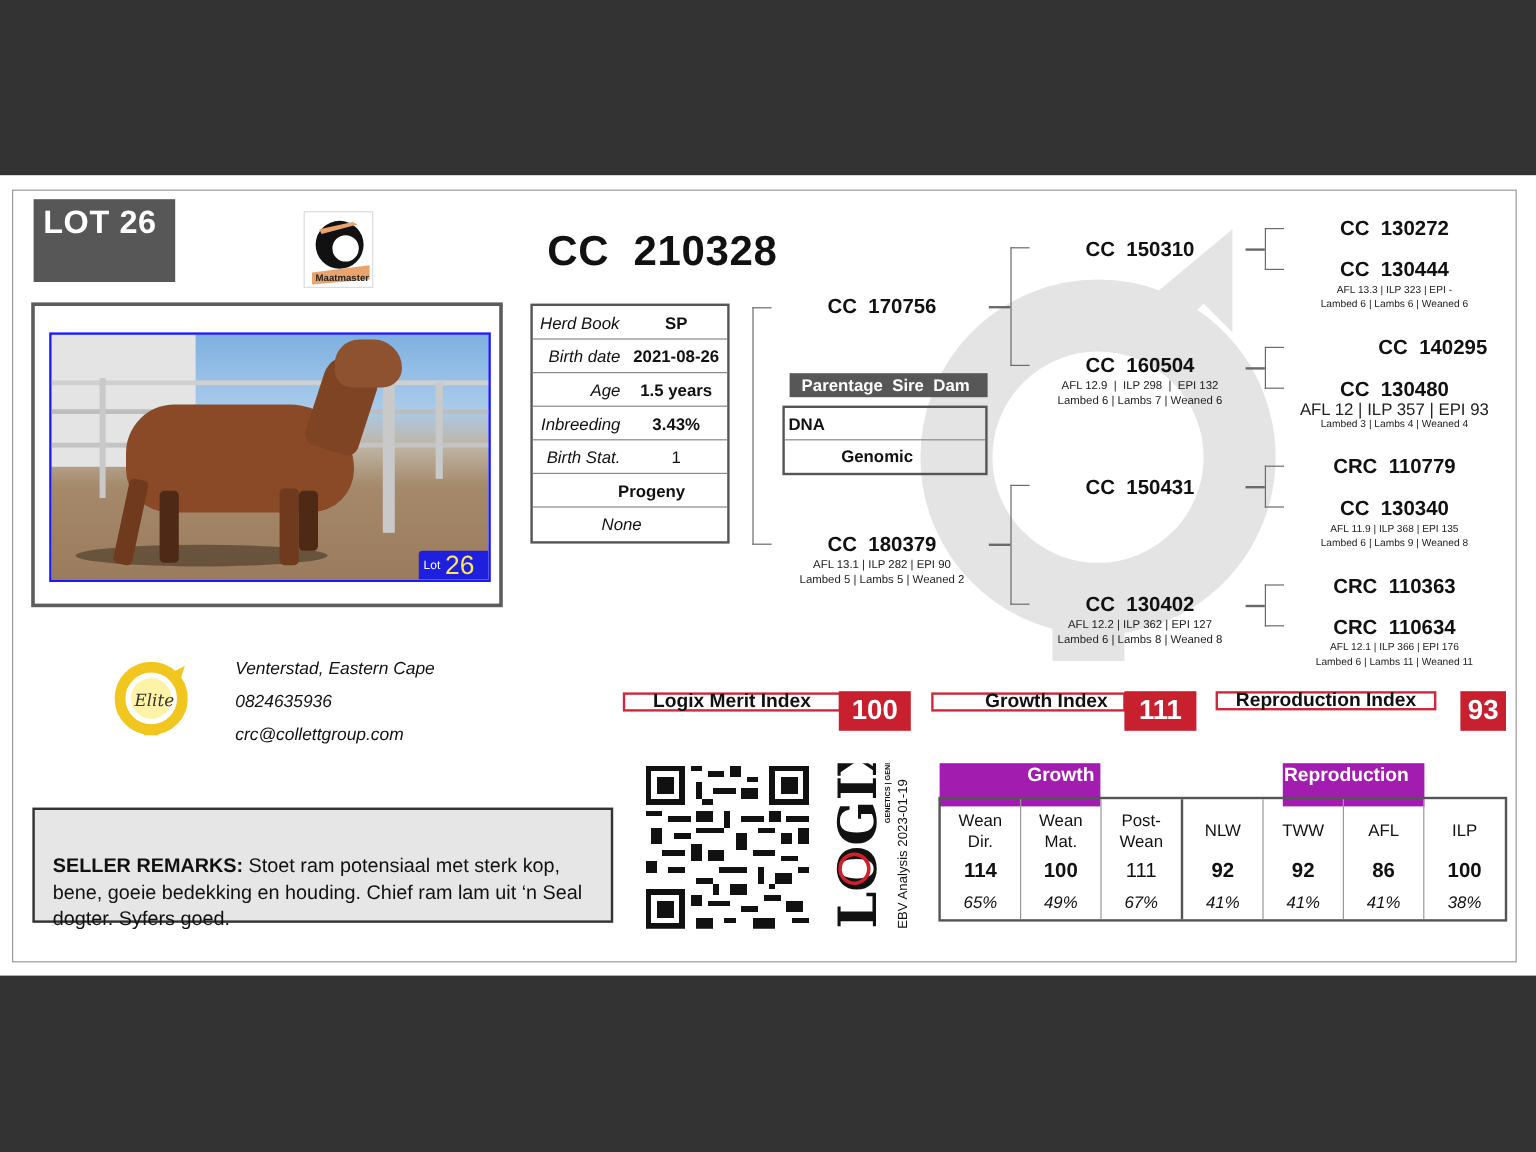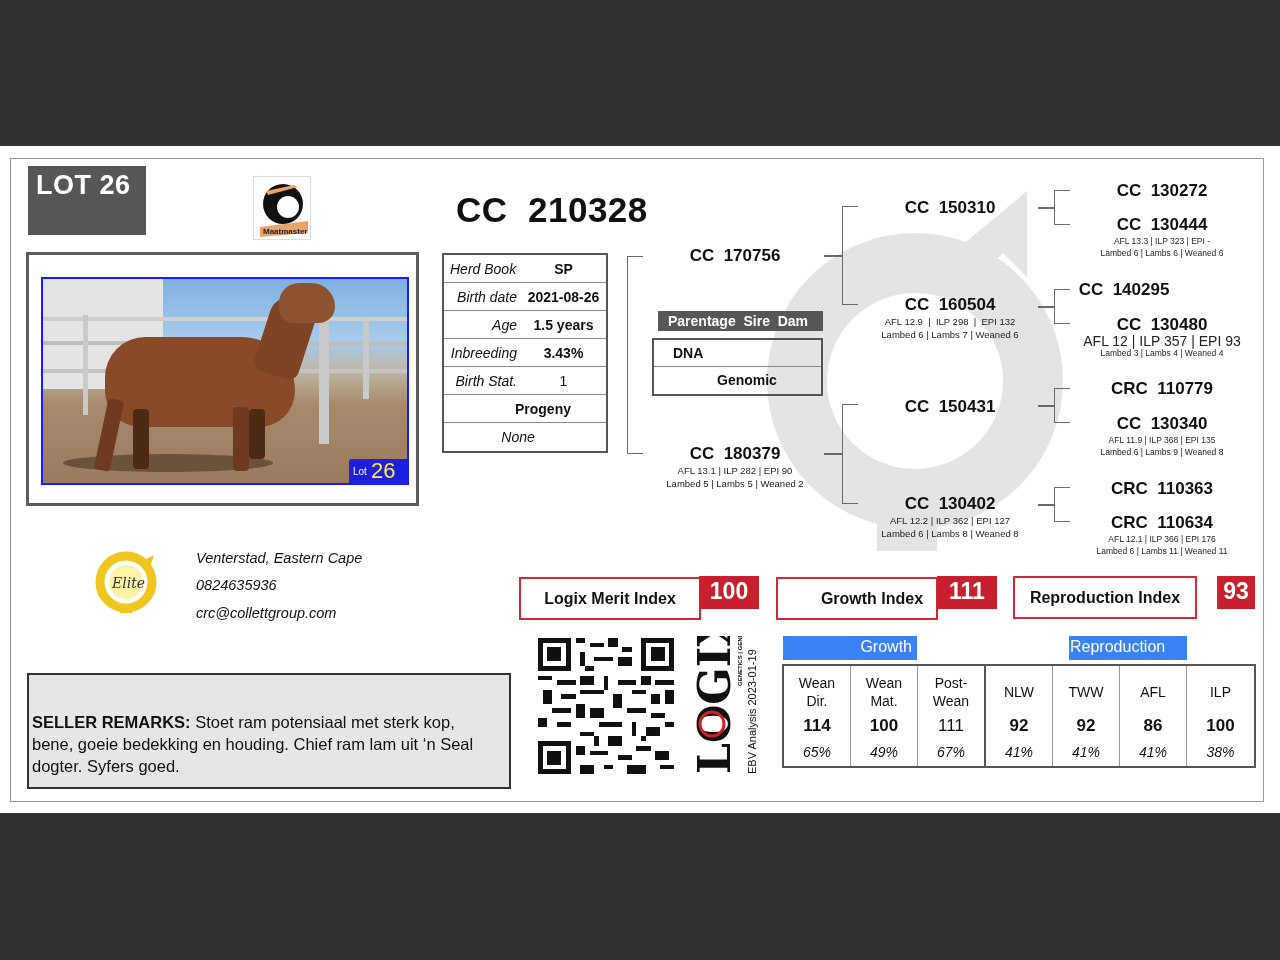--- a/index.html
+++ b/index.html
@@ -29,57 +29,57 @@
   .photo .shadow { position:absolute; left:20px; top:175px; width:210px; height:18px; background:rgba(40,30,20,0.45); border-radius:50%; }
   .photo .lot-tag { position:absolute; right:0; bottom:0; width:58px; height:24px; background:#1f1fe0; color:#ffe94a; font-size: 22px; padding-left: 4px; line-height: 24px; border-radius: 3px 0 0 0; }
   .photo .lot-tag small { font-size: 10px; color:#fff; margin-right: 4px; vertical-align: middle; }
 
   
   .farm-name { left: 105px; top: 372px; font-size: 21px; font-weight: bold; }
   .elite-logo { left: 92px; top: 405px; width: 68px; height: 62px; }
   .farm-line { left: 196px; font-style: italic; font-size: 14.5px; color:#111; }
 
   
-  .remarks { left: 27px; top: 527px; width: 484px; height: 116px; background: #e6e6e6; border: 2px solid #333; padding: 36px 14px 0 3px; font-size: 16.5px; line-height: 22px; }
+  .remarks { left: 27px; top: 527px; width: 484px; height: 96px; background: #e6e6e6; border: 2px solid #333; padding: 36px 14px 0 15px; font-size: 16.5px; line-height: 22px; }
   .remarks b { font-weight: bold; }
 
   
   .info { left: 442px; top: 107px; width: 166px; border: 2px solid #555; }
   .info .row { height: 28px; border-bottom: 1.5px solid #888; display:flex; align-items:center; font-size: 14px; }
   .info .row:last-child { border-bottom: none; }
   .info .lbl { font-style: italic; width: 77px; text-align: right; padding-right: 4px; }
   .info .val { font-weight: bold; flex: 1; text-align: center; }
   .info .full { width: 100%; text-align: center; padding-left: 36px; }
 
   
   .parentage-head { left: 658px; top: 165px; width: 165px; height: 20px; background: #575757; color: #fff; font-weight: bold; font-size: 14px; line-height: 20px; padding-left: 10px; white-space: pre; }
   .parentage-box { left: 652px; top: 192px; width: 171px; border: 2px solid #555; }
-  .parentage-box .prow { height: 27px; font-weight: bold; font-size: 14px; line-height: 27px; padding-left: 19px; border-bottom: 1.5px solid #888; }
+  .parentage-box .prow { height: 27px; font-weight: bold; font-size: 14px; line-height: 27px; padding-left: 3px; border-bottom: 1.5px solid #888; }
   .parentage-box .prow:last-child { border-bottom:none;margin-left:44px; }
 
   
   .ped-name { font-weight: bold; font-size: 17px; text-align: center; white-space: pre; }
   .ped-sub { font-size: 9.5px; text-align: center; line-height: 13px; white-space: pre; color:#222; }
   .bracket { border: 1.5px solid #6a6a6a; border-right: none; }
   .hline { height: 1.5px; background: #6a6a6a; }
 
   
   .watermark { left: 765px; top: 35px; width: 300px; height: 370px; }
 
   
-  .idx { height: 43px; border: 2px solid #d0283a; display:flex; align-items:center; }
+  .idx { height: 16px; border: 2px solid #d0283a; display:flex; align-items:center; }
   .idx .ilbl { font-weight: bold; font-size: 16px; text-align:center; flex:1; }
   .idx-val { background: #c8202e; color: #fff; font-weight: bold; font-size: 23px; text-align:center; line-height: 31px; height: 33px; }
 
   
   .qr { left: 537px; top: 492px; width: 138px; height: 136px; }
   .logix { left: 690px; top: 490px; width: 70px; height: 140px; }
 
   
-  .ebv-head { height: 24px; background: #3b82f6; color: #fff; font-weight: normal; font-size: 16px; line-height: 21px; }
+  .ebv-head { height: 36px; background: #a21caf; color: #fff; font-weight: bold; font-size: 16px; line-height: 21px; }
   .ebv-table { left: 782px; top: 518px; width: 474px; height: 104px; border: 2.5px solid #555; display: flex; }
   .ebv-col { border-right: 1.5px solid #999; display: flex; flex-direction: column; align-items: center; font-size: 14px; }
   .ebv-col:last-child { border-right: none; }
   .ebv-col.sep { border-right: 2.5px solid #555; }
   .ebv-col .h { height: 48px; display:flex; align-items:center; text-align:center; line-height: 18px; padding-top: 4px; }
   .ebv-col .v { font-weight: bold; font-size: 17px; height: 24px; line-height: 24px; }
   .ebv-col .p { font-style: italic; font-size: 14px; height: 28px; line-height: 28px; }
 </style>
 </head>
 <body>
@@ -206,21 +206,21 @@
   <div class="abs hline" style="left:1038px; top:259px; width:16px"></div>
   <div class="abs bracket" style="left:1054px; top:242px; width:16px; height:35px"></div>
   <div class="abs hline" style="left:1038px; top:358px; width:16px"></div>
   <div class="abs bracket" style="left:1054px; top:341px; width:16px; height:35px"></div>
 
   <div class="abs ped-name" style="left:1082px; top:35px; width:160px">CC  130272</div>
   <div class="abs ped-name" style="left:1082px; top:69px; width:160px">CC  130444</div>
   <div class="abs ped-sub" style="left:1077px; top:89px; width:170px; font-size:8.5px">AFL 13.3 | ILP 323 | EPI -</div>
   <div class="abs ped-sub" style="left:1077px; top:101px; width:170px; font-size:8.5px">Lambed 6 | Lambs 6 | Weaned 6</div>
 
-  <div class="abs ped-name" style="left:1044px; top:134px; width:160px">CC  140295</div>
+  <div class="abs ped-name" style="left:1114px; top:134px; width:160px">CC  140295</div>
   <div class="abs ped-name" style="left:1082px; top:169px; width:160px">CC  130480</div>
   <div class="abs ped-sub" style="left:1077px; top:189px; width:170px; font-size:14px">AFL 12 | ILP 357 | EPI 93</div>
   <div class="abs ped-sub" style="left:1077px; top:201px; width:170px; font-size:8.5px">Lambed 3 | Lambs 4 | Weaned 4</div>
 
   <div class="abs ped-name" style="left:1082px; top:233px; width:160px">CRC  110779</div>
   <div class="abs ped-name" style="left:1082px; top:268px; width:160px">CC  130340</div>
   <div class="abs ped-sub" style="left:1077px; top:288px; width:170px; font-size:8.5px">AFL 11.9 | ILP 368 | EPI 135</div>
   <div class="abs ped-sub" style="left:1077px; top:300px; width:170px; font-size:8.5px">Lambed 6 | Lambs 9 | Weaned 8</div>
 
   <div class="abs ped-name" style="left:1082px; top:333px; width:160px">CRC  110363</div>

